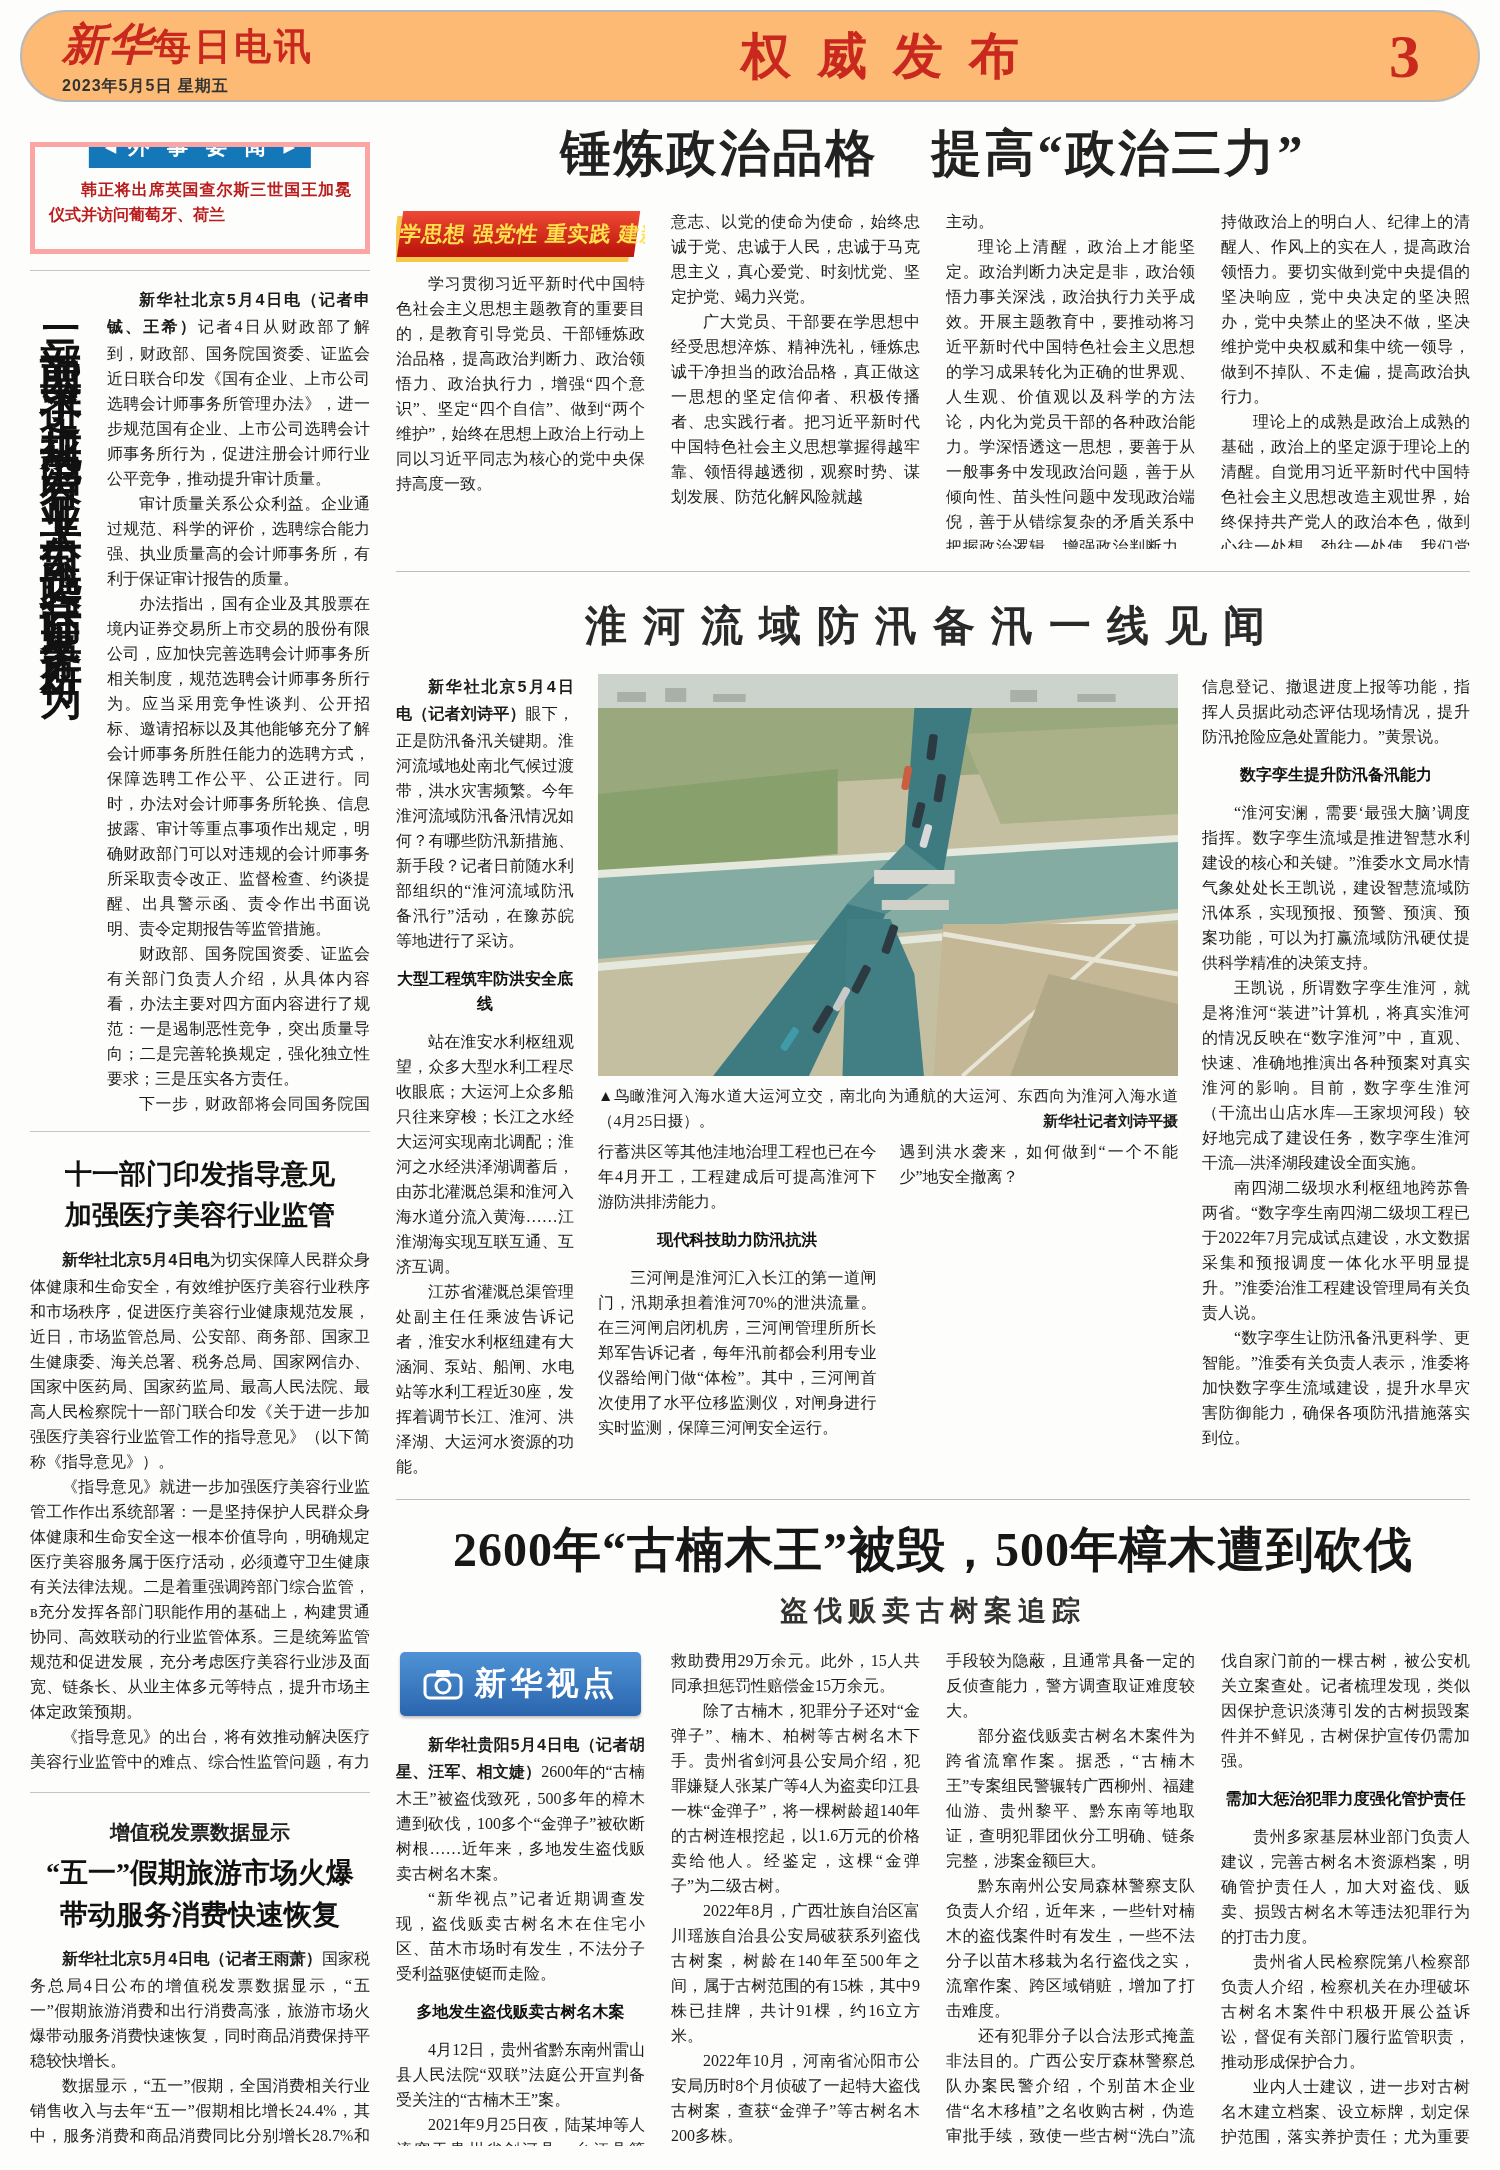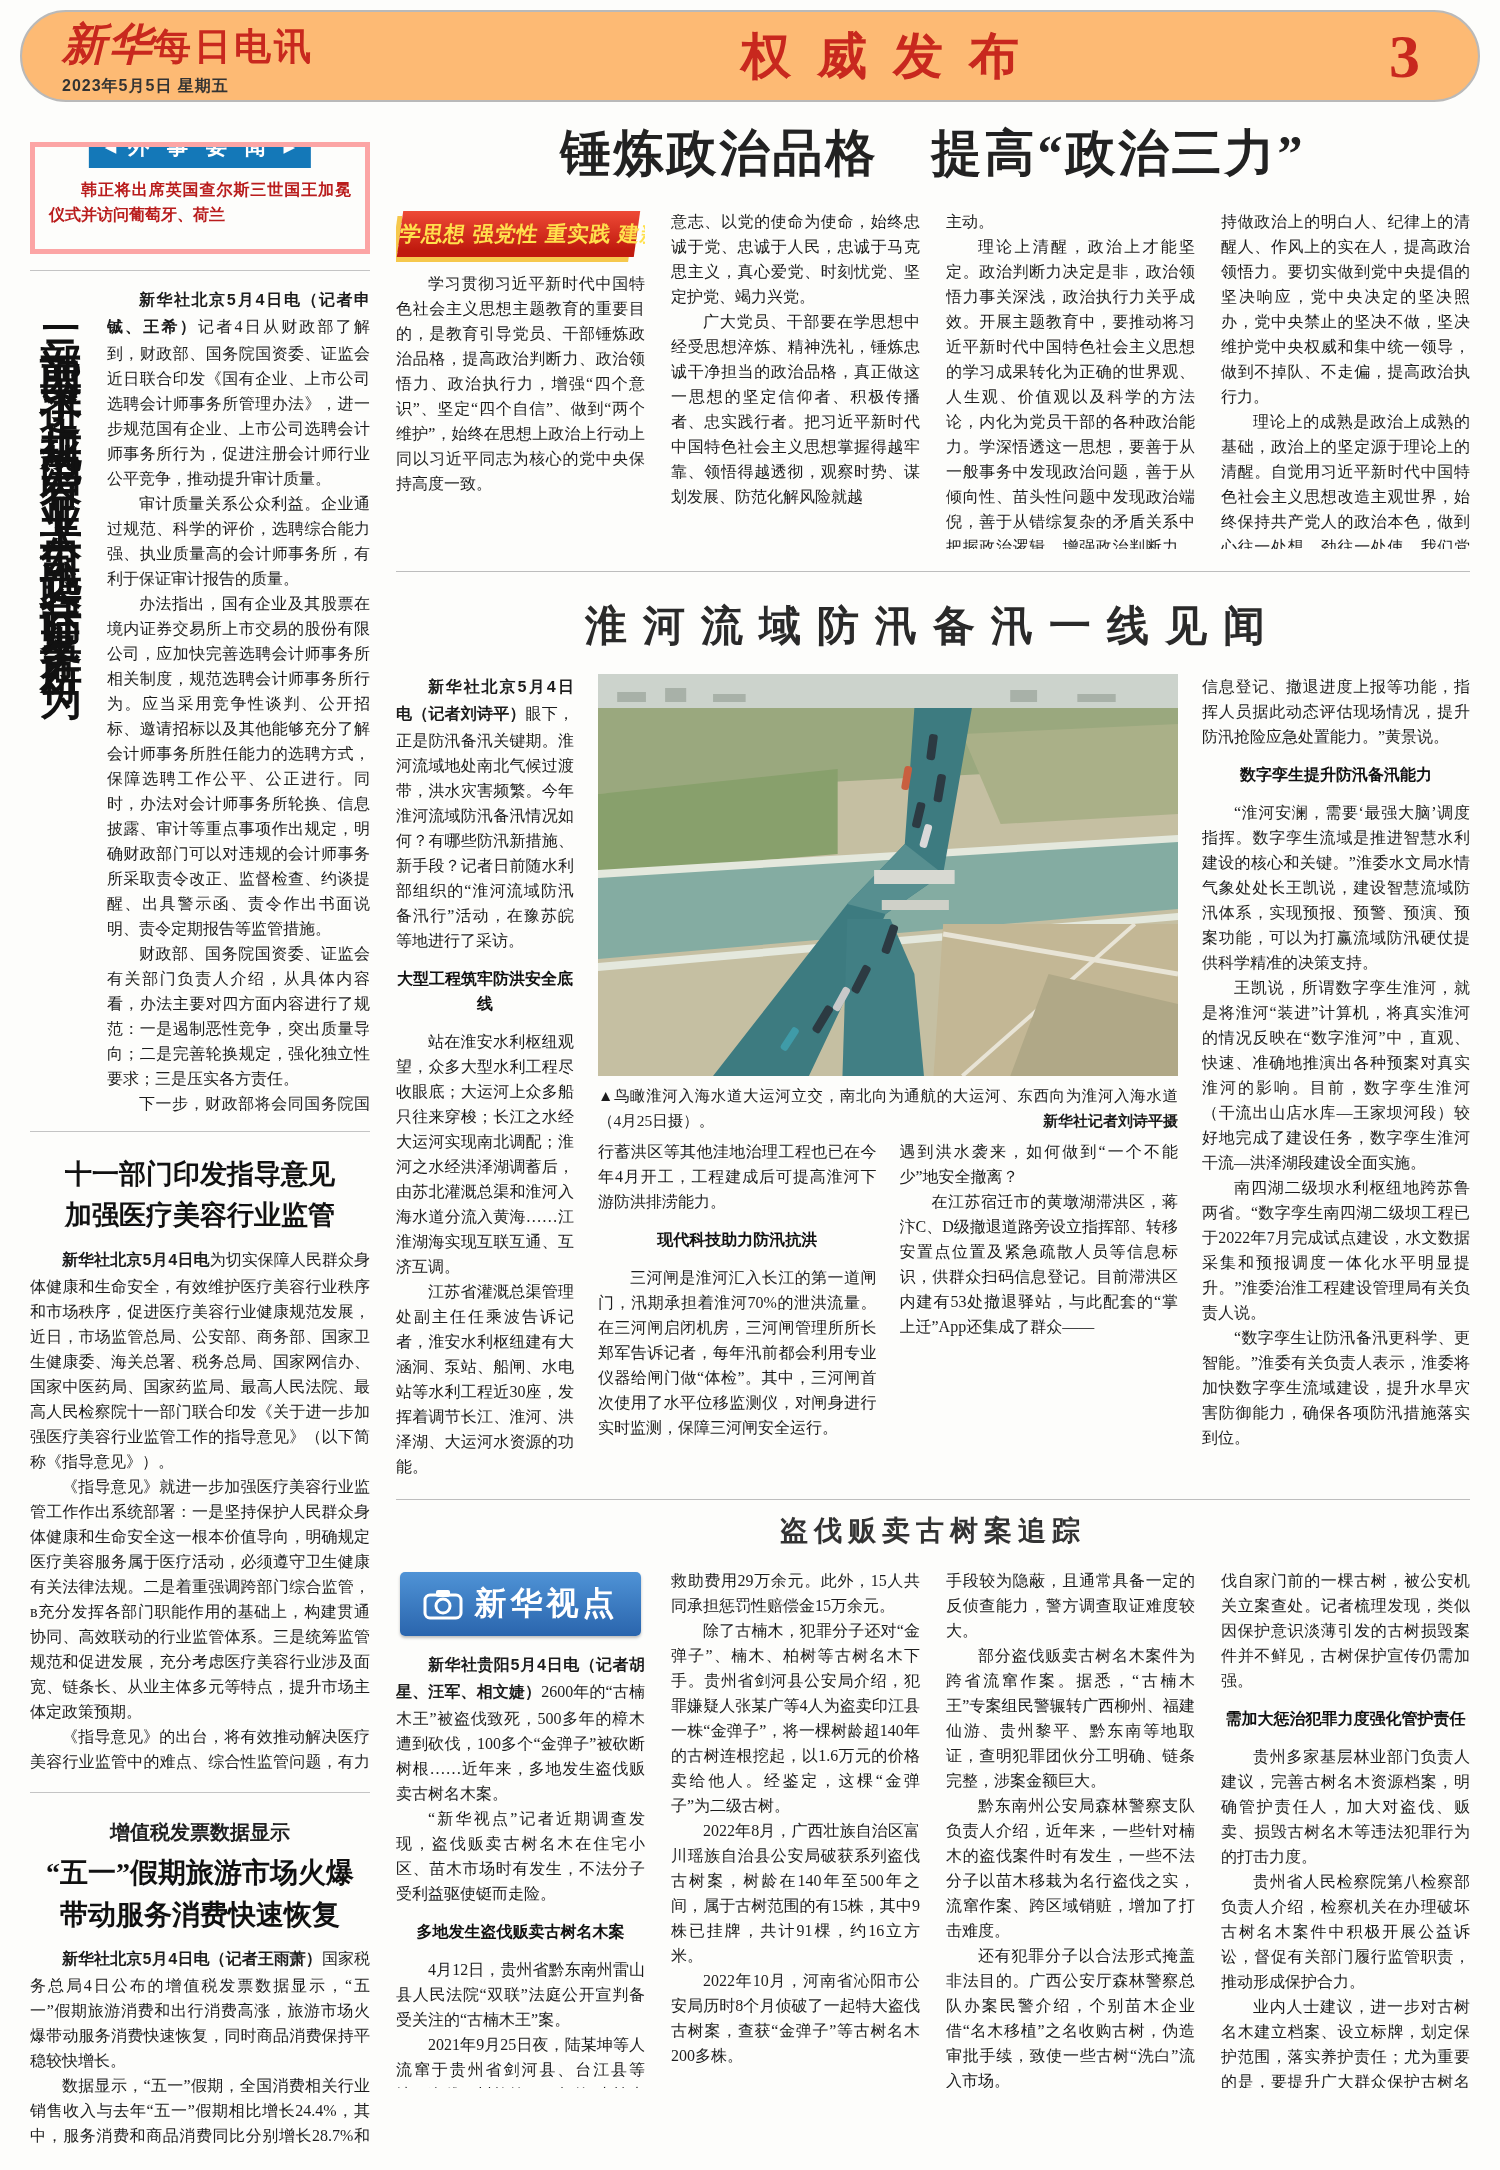--- a/index.html
+++ b/index.html
@@ -246,39 +246,39 @@
               <span class="credit">新华社记者刘诗平摄</span>
             </p>
             <div class="mid-cols">
               <div class="mid">
                   <p class="noindent">行蓄洪区等其他洼地治理工程也已在今年4月开工，工程建成后可提高淮河下游防洪排涝能力。</p>
                   <p class="subhead">现代科技助力防汛抗洪</p>
                   <p>三河闸是淮河汇入长江的第一道闸门，汛期承担着淮河70%的泄洪流量。在三河闸启闭机房，三河闸管理所所长郑军告诉记者，每年汛前都会利用专业仪器给闸门做“体检”。其中，三河闸首次使用了水平位移监测仪，对闸身进行实时监测，保障三河闸安全运行。</p>
                 </div>
               <div class="mid">
                   <p class="noindent">遇到洪水袭来，如何做到“一个不能少”地安全撤离？</p>
-                  <p>在江苏宿迁市的黄墩湖滞洪区，蒋汴C、D级撤退道路旁设立指挥部、转移安置点位置及紧急疏散人员等信息标识，供群众扫码信息登记。目前滞洪区内建有53处撤退驿站，与此配套的“掌上迁”App还集成了群众——</p>
                 </div>
             </div>
           </div>
 
           <div class="col">
               <p class="noindent">信息登记、撤退进度上报等功能，指挥人员据此动态评估现场情况，提升防汛抢险应急处置能力。”黄景说。</p>
               <p class="subhead">数字孪生提升防汛备汛能力</p>
               <p>“淮河安澜，需要‘最强大脑’调度指挥。数字孪生流域是推进智慧水利建设的核心和关键。”淮委水文局水情气象处处长王凯说，建设智慧流域防汛体系，实现预报、预警、预演、预案功能，可以为打赢流域防汛硬仗提供科学精准的决策支持。</p>
               <p>王凯说，所谓数字孪生淮河，就是将淮河“装进”计算机，将真实淮河的情况反映在“数字淮河”中，直观、快速、准确地推演出各种预案对真实淮河的影响。目前，数字孪生淮河（干流出山店水库—王家坝河段）较好地完成了建设任务，数字孪生淮河干流—洪泽湖段建设全面实施。</p>
               <p>南四湖二级坝水利枢纽地跨苏鲁两省。“数字孪生南四湖二级坝工程已于2022年7月完成试点建设，水文数据采集和预报调度一体化水平明显提升。”淮委治淮工程建设管理局有关负责人说。</p>
               <p>“数字孪生让防汛备汛更科学、更智能。”淮委有关负责人表示，淮委将加快数字孪生流域建设，提升水旱灾害防御能力，确保各项防汛措施落实到位。</p>
             </div>
         </div>
       </article>
 
       <hr class="main-rule">
 
       <article class="art-trees">
+        <h1 class="headline-3">2600年“古楠木王”被毁，500年樟木遭到砍伐</h1>
         <div class="subtitle-3">盗伐贩卖古树案追踪</div>
         <div class="trees-cols">
           <div class="col">
             <div class="xhsd-box">
               <svg class="cam" viewBox="0 0 40 32" xmlns="http://www.w3.org/2000/svg">
                 <rect x="2" y="7" width="36" height="23" rx="5" fill="none" stroke="#fff" stroke-width="3"></rect>
                 <rect x="13" y="2" width="14" height="7" rx="2" fill="#fff"></rect>
                 <circle cx="20" cy="18" r="7" fill="none" stroke="#fff" stroke-width="3"></circle>
               </svg>
               <span class="t">新华视点</span>

